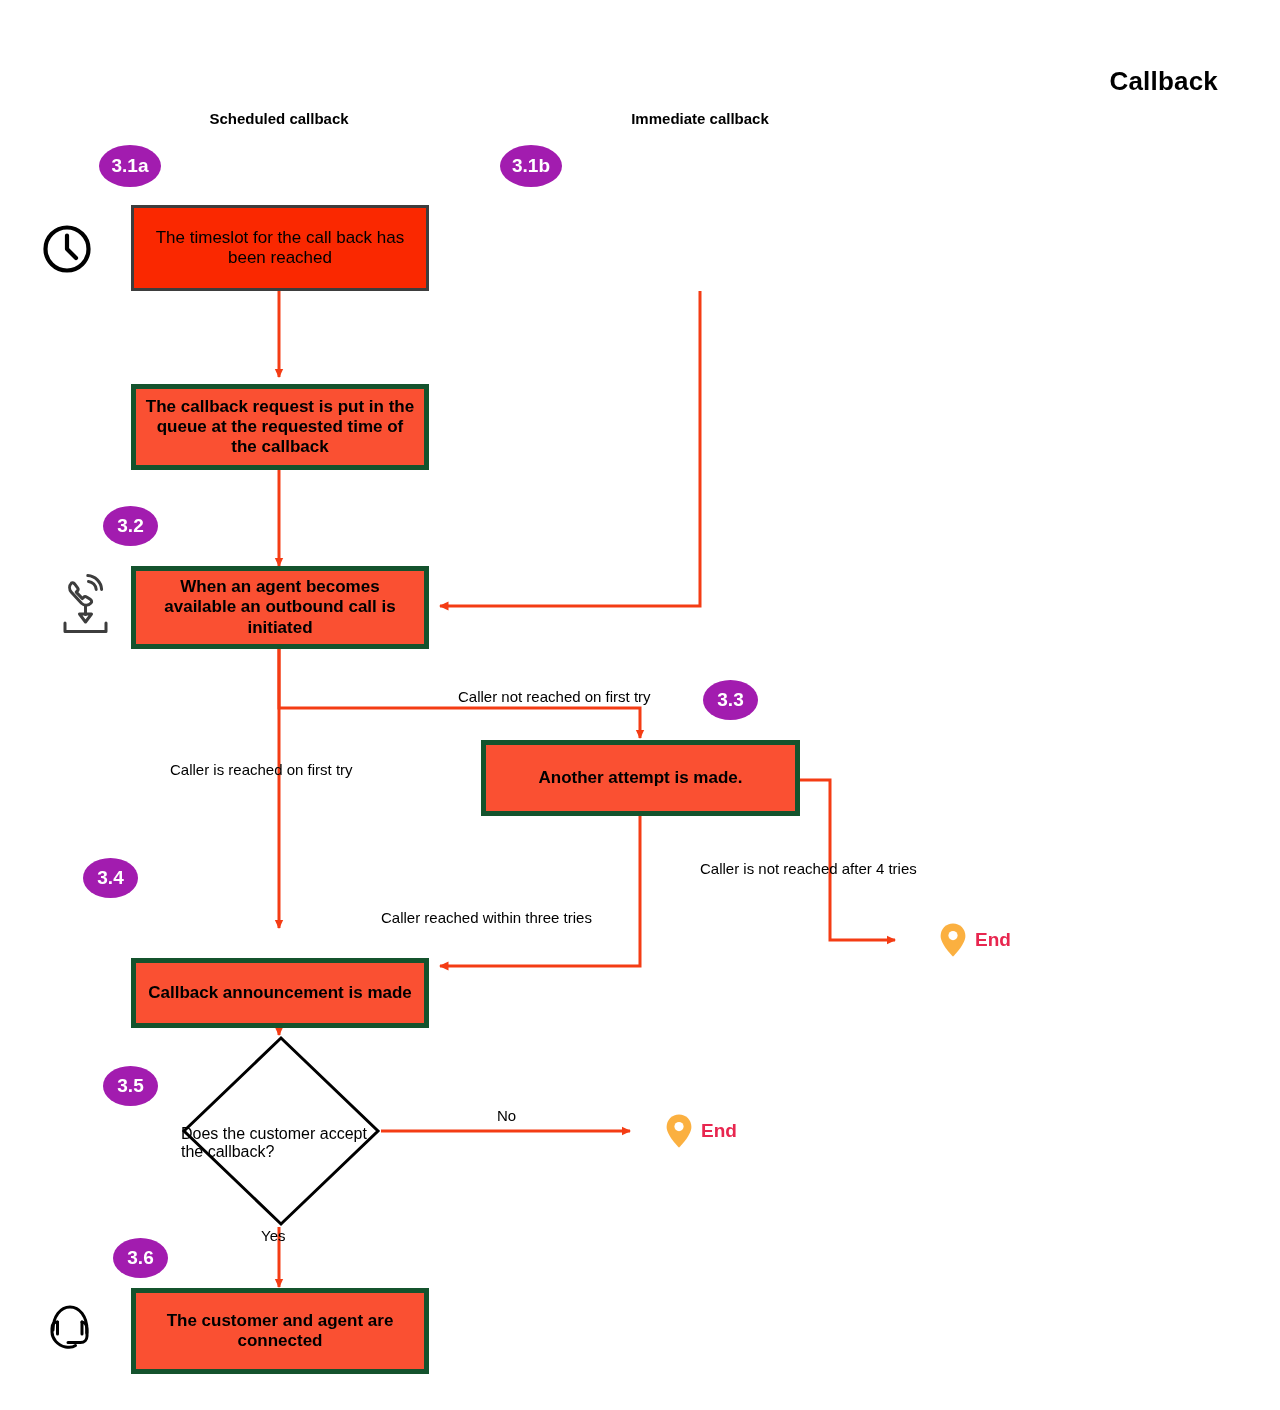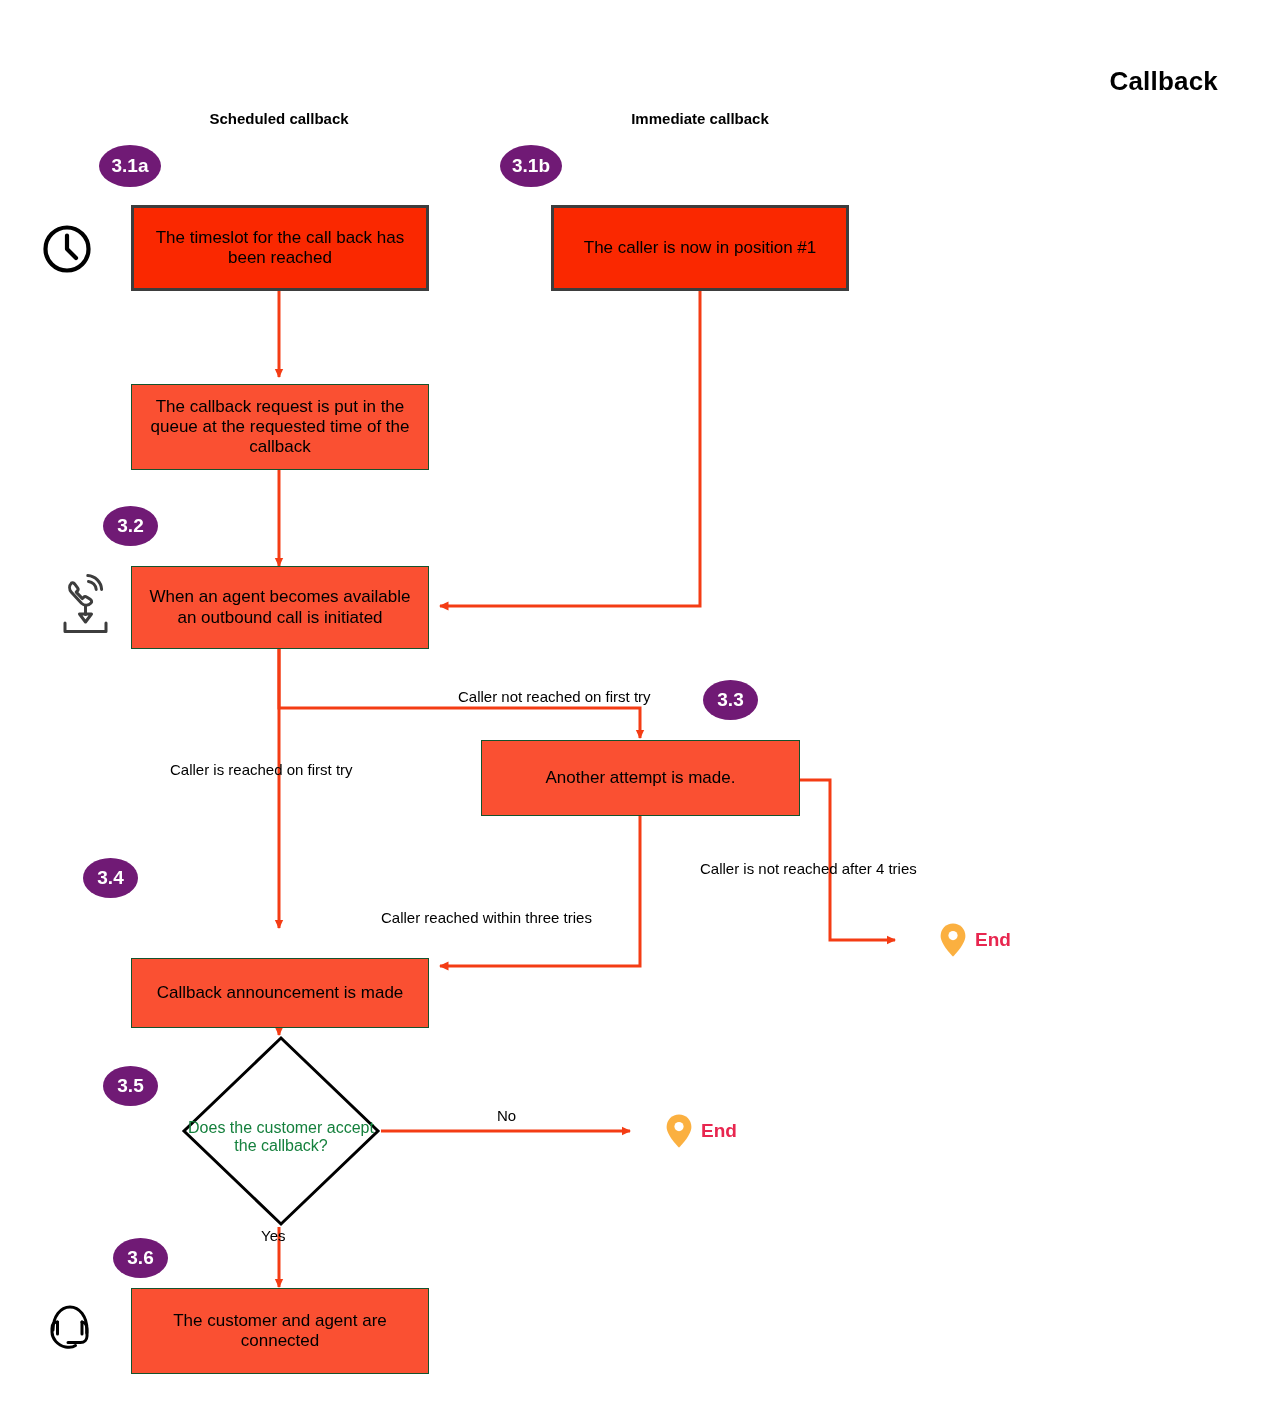--- a/index.html
+++ b/index.html
@@ -5,33 +5,33 @@
   html,body{margin:0;padding:0;background:#ffffff;}
   body{width:1280px;height:1410px;position:relative;overflow:hidden;
        font-family:"Liberation Sans","DejaVu Sans",sans-serif;color:#000;}
   #stage{position:absolute;inset:0;width:1280px;height:1410px;}
   svg.wires{position:absolute;left:0;top:0;width:1280px;height:1410px;pointer-events:none;}
 
   .title{position:absolute;font-weight:bold;font-size:26px;letter-spacing:.2px;}
   .lane-head{position:absolute;font-weight:bold;font-size:15px;text-align:center;}
 
   .pill{position:absolute;display:flex;align-items:center;justify-content:center;
-        background:#701a75;color:#ffffff;font-weight:bold;font-size:19px;
+        background:#a21caf;color:#ffffff;font-weight:bold;font-size:19px;
         border-radius:50%;}
 
   .node{position:absolute;box-sizing:border-box;display:flex;align-items:center;
         justify-content:center;text-align:center;font-size:17px;line-height:1.18;
         color:#000;padding:4px 8px;}
   .node.red{background:#FA2800;border:3px solid #3d3d3d;}
-  .node.orange{background:#FA5032;border:1px solid #14532d;}
+  .node.orange{background:#FA5032;border:5px solid #14532d;font-weight:bold;}
 
   .diamond{position:absolute;}
-  .diamond .dlabel{position:absolute;left:0;top:6px;width:100%;height:100%;
-        display:flex;align-items:center;justify-content:center;text-align:center;
-        font-size:16px;line-height:1.15;color:#15803d;}
+  .diamond .dlabel{position:absolute;left:0;top:12px;width:100%;height:100%;
+        display:flex;align-items:center;justify-content:center;
+        font-size:16px;line-height:1.15;color:#000000;}
 
   .edge-label{position:absolute;font-size:15px;color:#000;white-space:nowrap;}
 
   .endnode{position:absolute;display:flex;align-items:center;gap:7px;}
   .endnode .etext{font-weight:bold;font-size:19px;color:#E8264F;}
 
   .sideicon{position:absolute;}
 </style>
 </head>
 <body>
@@ -76,21 +76,20 @@
   <div class="pill" style="left:99px;top:145px;width:62px;height:42px;">3.1a</div>
   <div class="pill" style="left:500px;top:145px;width:62px;height:42px;">3.1b</div>
   <div class="pill" style="left:103px;top:506px;width:55px;height:40px;">3.2</div>
   <div class="pill" style="left:703px;top:680px;width:55px;height:40px;">3.3</div>
   <div class="pill" style="left:83px;top:858px;width:55px;height:40px;">3.4</div>
   <div class="pill" style="left:103px;top:1066px;width:55px;height:40px;">3.5</div>
   <div class="pill" style="left:113px;top:1238px;width:55px;height:40px;">3.6</div>
 
   <div class="node red" style="left:131px;top:205px;width:298px;height:86px;">The timeslot for the call back has been reached</div>
 
-  <div class="node red" style="left:551px;top:205px;width:298px;height:86px;">The caller is now in position #1</div>
 
   <div class="node orange" style="left:131px;top:384px;width:298px;height:86px;">The callback request is put in the queue at the requested time of the callback</div>
 
   <div class="node orange" style="left:131px;top:566px;width:298px;height:83px;">When an agent becomes available an outbound call is initiated</div>
 
   <div class="node orange" style="left:481px;top:740px;width:319px;height:76px;">Another attempt is made.</div>
 
   <div class="node orange" style="left:131px;top:933px;width:298px;height:70px;margin-top:25px;">Callback announcement is made</div>
 
   <div class="node orange" style="left:131px;top:1288px;width:298px;height:86px;">The customer and agent are connected</div>

